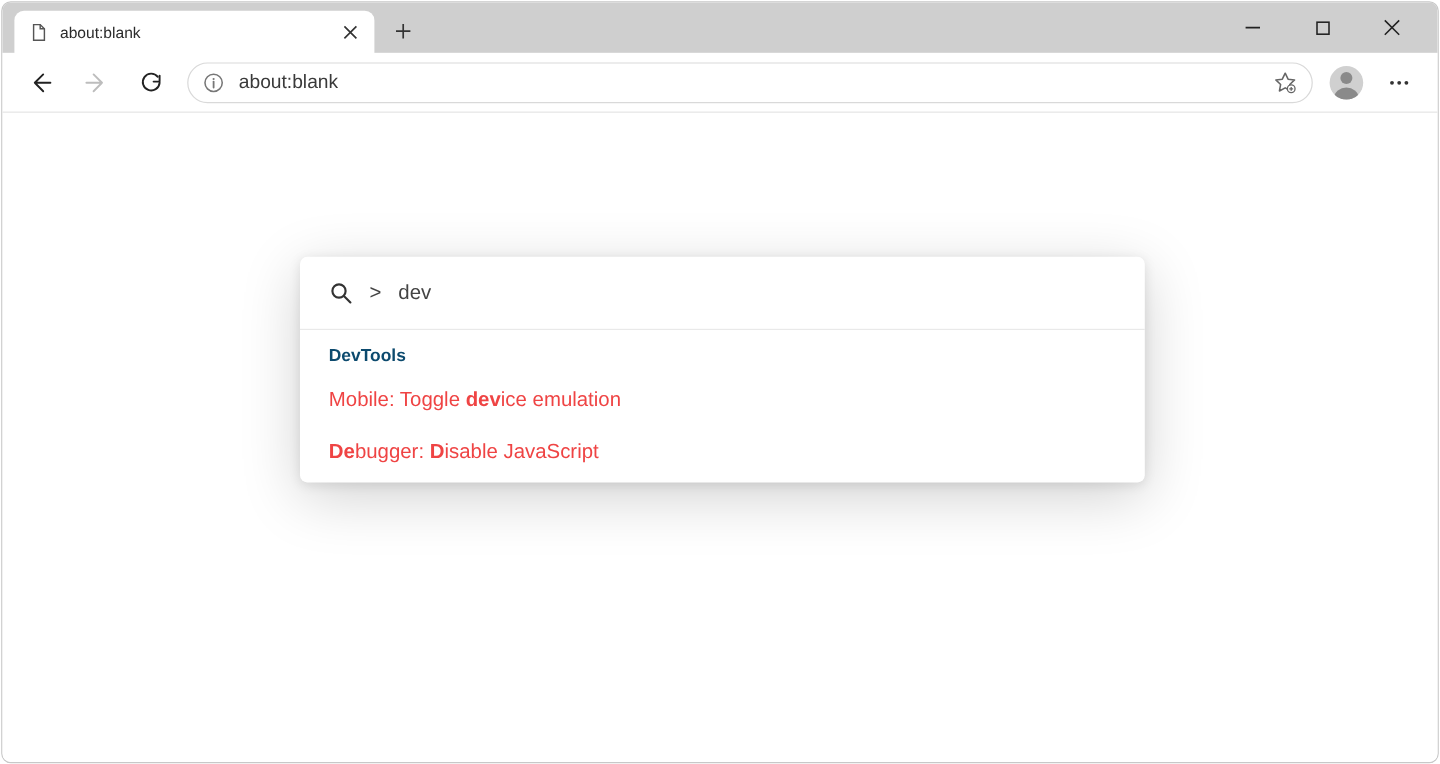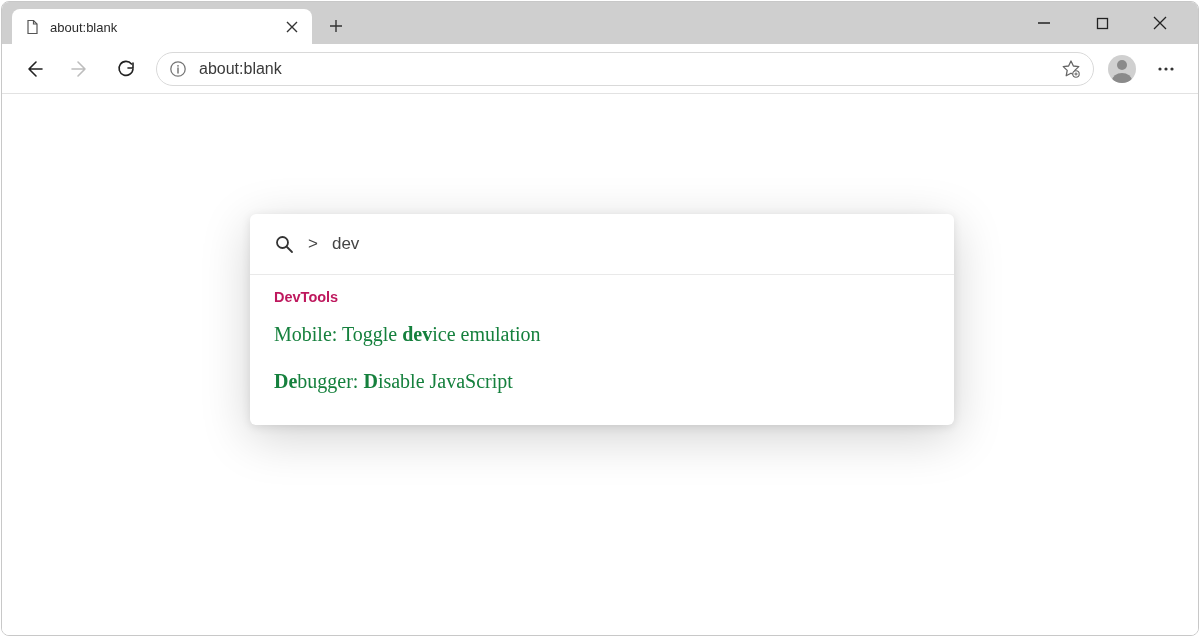--- a/index.html
+++ b/index.html
@@ -153,30 +153,29 @@
     border-bottom: 1px solid #e9e9e9;
   }
   .cmd-prompt {
     font-size: 17px;
     color: #444;
   }
   .cmd-section-heading {
     padding: 14px 24px 6px 24px;
     font-size: 14.5px;
     font-weight: 600;
-    color: #be185d;
+    color: #0c4a6e;
   }
   .cmd-item {
     padding: 12px 24px;
-    font-size: 20px;
-    color: #15803d;
-    cursor: pointer;
-    font-family: Liberation Serif, serif;
-  }
-  .cmd-item:last-child { padding-bottom: 32px; }
+    font-size: 17px;
+    color: #ef4444;
+    cursor: pointer;
+  }
+  .cmd-item:last-child { padding-bottom: 15px; }
   .cmd-item b { font-weight: 700; }
 
   svg { display: block; }
 </style>
 </head>
 <body>
 
 <div class="window">
 
   <div class="tab-strip">

